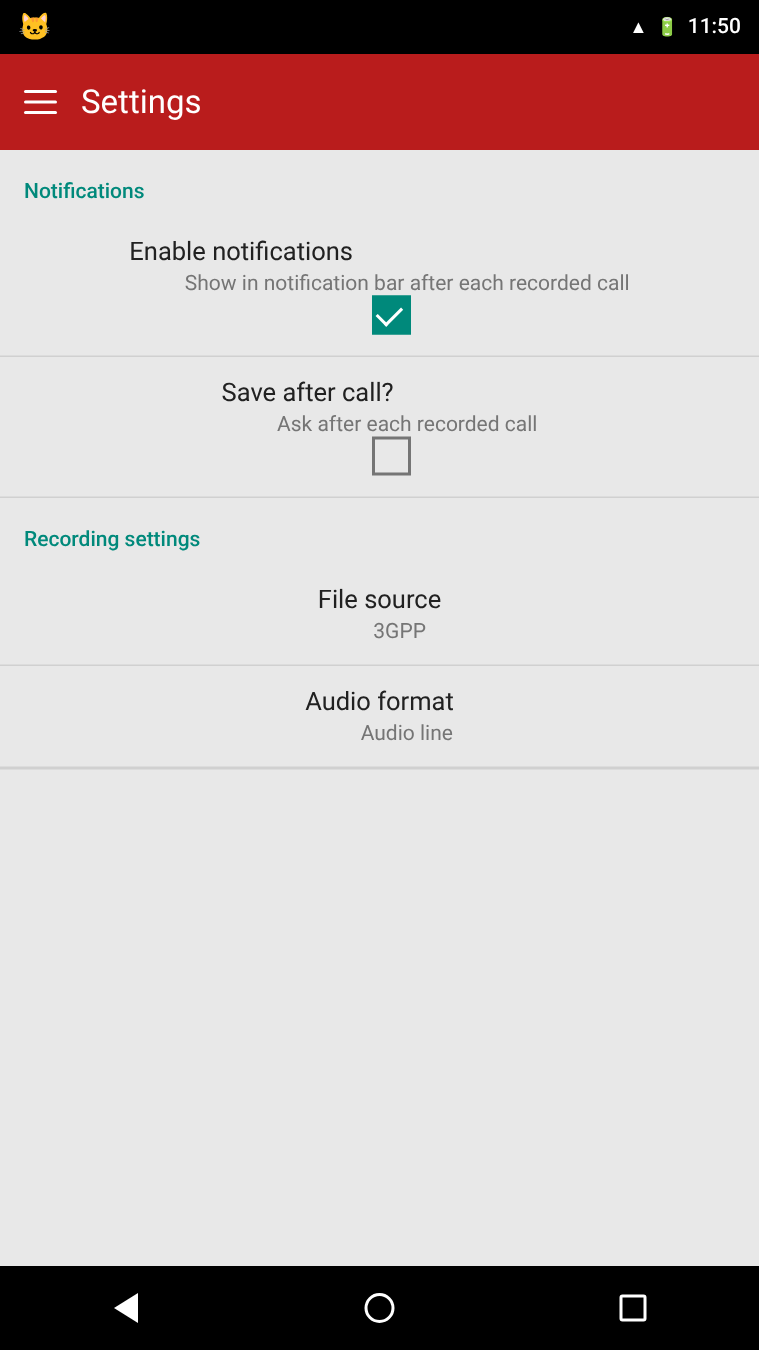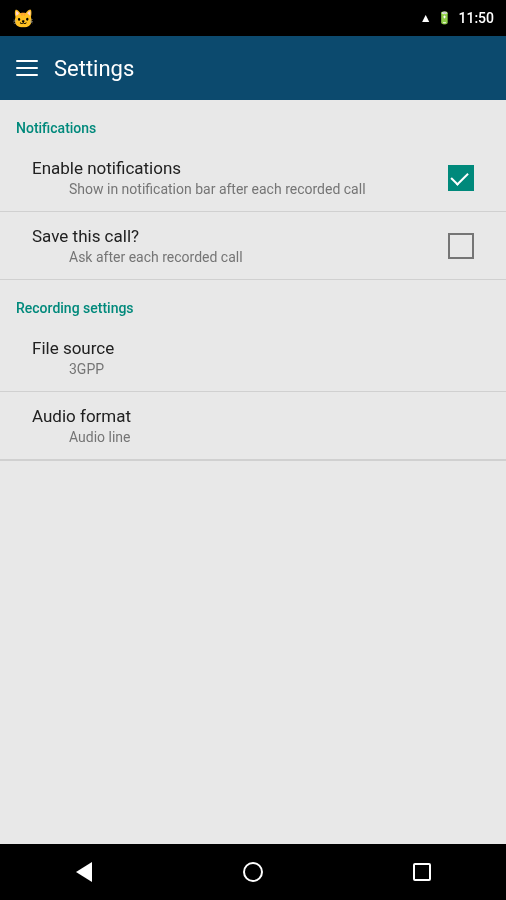--- a/index.html
+++ b/index.html
@@ -48,21 +48,21 @@
       font-size: 12px;
     }
 
     .battery-icon {
       color: #fff;
       font-size: 12px;
     }
 
     
     .app-bar {
-      background: #0c4a6e;
+      background: #b91c1c;
       height: 64px;
       display: flex;
       align-items: center;
       padding: 0 16px;
       gap: 16px;
       flex-shrink: 0;
     }
 
     .hamburger-icon {
       display: flex;
@@ -96,26 +96,27 @@
     .section-header {
       padding: 20px 16px 8px 16px;
       color: #00897B;
       font-size: 14px;
       font-weight: 500;
     }
 
     
     .settings-item {
       background: #e8e8e8;
-      padding: 14px 32px;
+      padding: 14px 0;
       display: flex;
       align-items: center;
       justify-content: space-between;
       border-bottom: 1px solid #d0d0d0;
       cursor: pointer;
+      flex-direction: column;
     }
 
     .settings-item:last-child {
       border-bottom: none;
     }
 
     .settings-item-text {
       flex: 1;
     }
 
@@ -248,21 +249,21 @@
   <div class="settings-item">
     <div class="settings-item-text">
       <div class="settings-item-title">Enable notifications</div>
       <div class="settings-item-subtitle">Show in notification bar after each recorded call</div>
     </div>
     <div class="checkbox checked"></div>
   </div>
 
   <div class="settings-item">
     <div class="settings-item-text">
-      <div class="settings-item-title">Save this call?</div>
+      <div class="settings-item-title">Save after call?</div>
       <div class="settings-item-subtitle">Ask after each recorded call</div>
     </div>
     <div class="checkbox"></div>
   </div>
 
   <div class="section-header">Recording settings</div>
 
   <div class="settings-item">
     <div class="settings-item-text">
       <div class="settings-item-title">File source</div>

